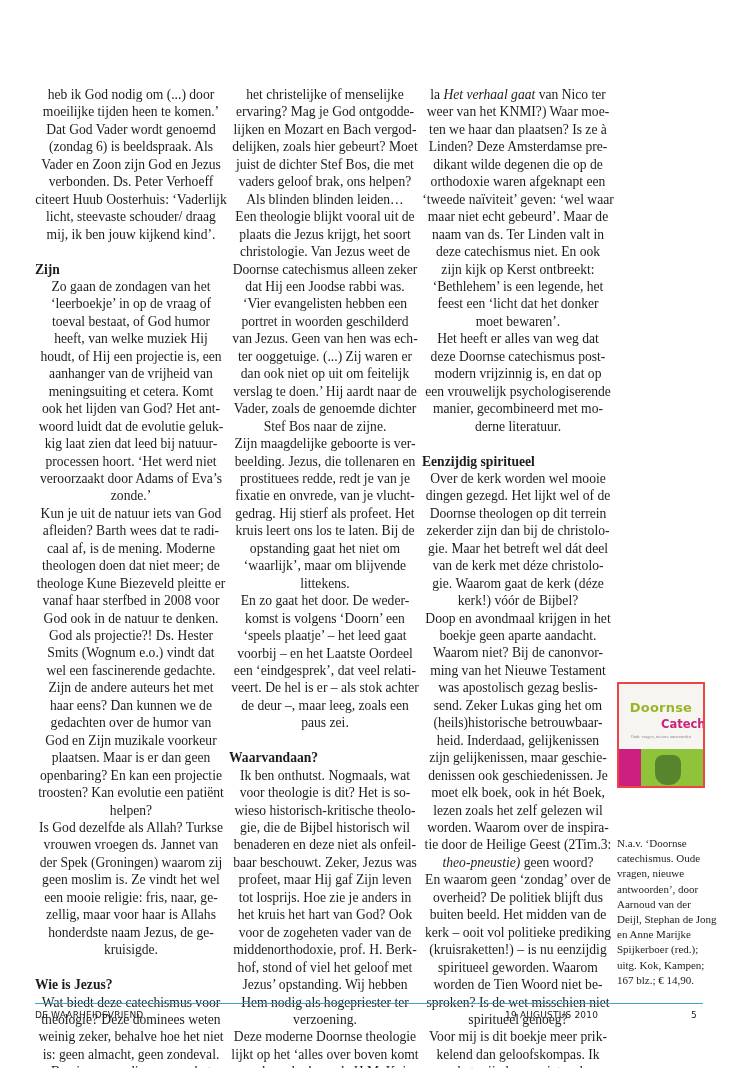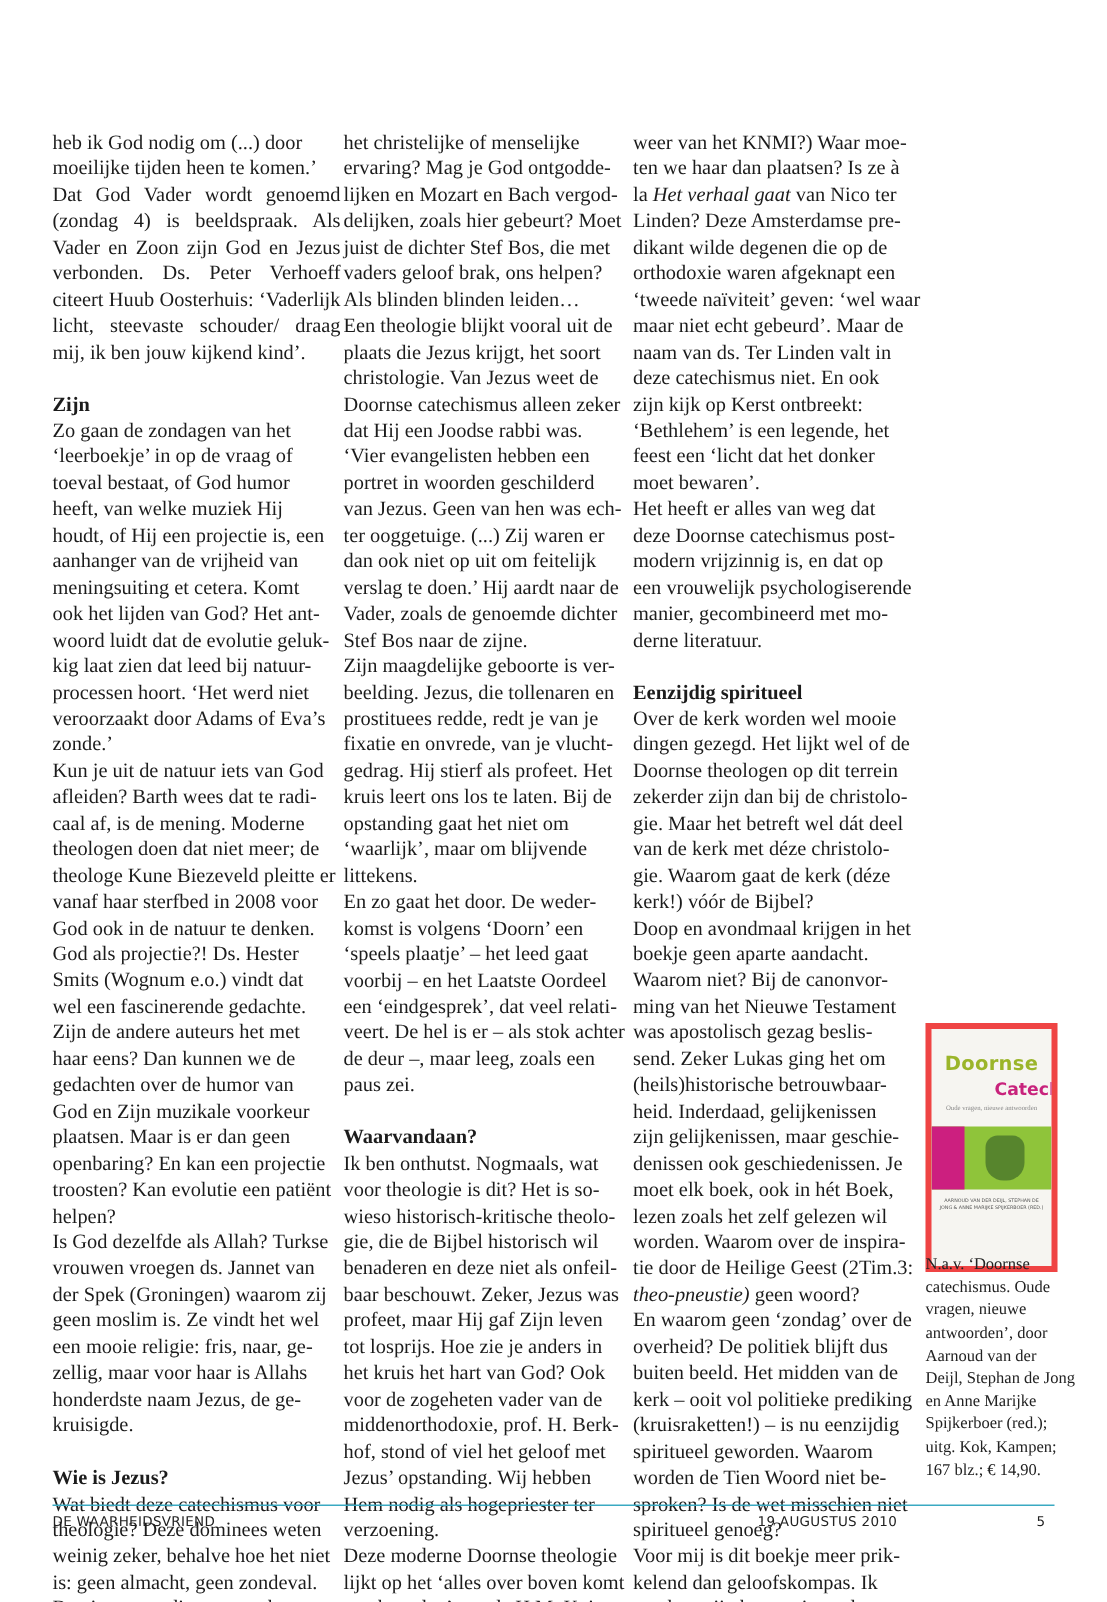--- a/index.html
+++ b/index.html
@@ -1,27 +1,27 @@
 <!DOCTYPE html>
 <html><head>
 <meta charset="utf-8">
 <style>
   html, body { margin: 0; padding: 0; background: #ffffff; }
   body { width: 738px; height: 1068px; position: relative; overflow: hidden; font-family: "DejaVu Serif", "Liberation Serif", serif; color: #1a1a1a; }
   .col { position: absolute; top: 86px; font-family: "Liberation Serif", serif; font-size: 13.6px; line-height: 17.45px; color: #1c1c1c; }
   .col1 { left: 35px; width: 192px; }
   .col2 { left: 229px; width: 192px; }
   .col3 { left: 422px; width: 192px; }
-  .col p { margin: 0; }
+  .col p { margin: 0; text-align: center; }
   .col .gap { height: 17.45px; }
   .col h3 { margin: 0; font-size: 13.6px; font-weight: bold; line-height: 17.45px; }
   .justify { text-align: justify; }
   em { font-style: italic; }
 
-  .cover { position: absolute; left: 617px; top: 682px; width: 88px; height: 166px; background: #f6f5f1; border: 4px solid #ef4444; box-sizing: border-box; overflow: hidden; }
+  .cover { position: absolute; left: 617px; top: 682px; width: 88px; height: 106px; background: #f6f5f1; border: 2px solid #ef4444; box-sizing: border-box; overflow: hidden; }
   .cover .t1 { position: absolute; top: 16px; left: 0; right: 0; text-align: center; font-family: "DejaVu Sans", sans-serif; font-weight: bold; font-size: 13px; color: #9bb52a; letter-spacing: 0.2px; }
   .cover .t2 { position: absolute; top: 33px; left: 0; right: 0; text-align: center; font-family: "DejaVu Sans", sans-serif; font-weight: bold; font-size: 11.5px; color: #c8237c; padding-left: 42px; }
   .cover .t3 { position: absolute; top: 50px; left: 0; right: 0; text-align: center; font-family: "Liberation Serif", serif; font-size: 4.5px; color: #888; }
   .cover .band { position: absolute; top: 65px; left: 0; right: 0; height: 42px; background: #8fc43a; }
   .cover .pink { position: absolute; top: 65px; left: 0; width: 22px; height: 42px; background: #cc1f7f; }
   .cover .hand { position: absolute; top: 71px; left: 36px; width: 26px; height: 30px; background: #4e7a2b; border-radius: 8px 8px 12px 12px; opacity: 0.85; }
   .cover .authors { position: absolute; top: 112px; left: 4px; right: 4px; text-align: center; font-family: "DejaVu Sans", sans-serif; font-size: 3.2px; line-height: 5px; color: #555; }
 
   .caption { position: absolute; left: 617px; top: 836px; width: 100px; font-family: "Liberation Serif", serif; font-size: 11px; line-height: 15.2px; color: #222; }
 
@@ -29,43 +29,43 @@
   .footer { position: absolute; top: 1010px; left: 35px; width: 668px; font-family: "DejaVu Sans", sans-serif; font-size: 9px; color: #222; letter-spacing: 0.2px; }
   .footer .pub { position: absolute; left: 0; }
   .footer .date { position: absolute; left: 470px; text-align: center; }
   .footer .page { position: absolute; right: 6px; }
 </style>
 </head>
 <body>
 
 <div class="col col1">
     <p><span>heb ik God nodig om (...) door</span><br><span>moeilijke tijden heen te komen.’</span><br></p>
-    <p class="justify">Dat God Vader wordt genoemd (zondag 4) is beeldspraak. Als Vader en Zoon zijn God en Jezus verbonden. Ds. Peter Verhoeff citeert Huub Oosterhuis: ‘Vaderlijk licht, steevaste schouder/ draag mij, ik ben jouw kijkend kind’.</p>
+    <p class="justify">Dat God Vader wordt genoemd (zondag 6) is beeldspraak. Als Vader en Zoon zijn God en Jezus verbonden. Ds. Peter Verhoeff citeert Huub Oosterhuis: ‘Vaderlijk licht, steevaste schouder/ draag mij, ik ben jouw kijkend kind’.</p>
     <div class="gap"></div>
     <h3>Zijn</h3>
     <p><span>Zo gaan de zondagen van het</span><br><span>‘leerboekje’ in op de vraag of</span><br><span>toeval bestaat, of God humor</span><br><span>heeft, van welke muziek Hij</span><br><span>houdt, of Hij een projectie is, een</span><br><span>aanhanger van de vrijheid van</span><br><span>meningsuiting et cetera. Komt</span><br><span>ook het lijden van God? Het ant-</span><br><span>woord luidt dat de evolutie geluk-</span><br><span>kig laat zien dat leed bij natuur-</span><br><span>processen hoort. ‘Het werd niet</span><br><span>veroorzaakt door Adams of Eva’s</span><br><span>zonde.’</span><br></p>
     <p><span>Kun je uit de natuur iets van God</span><br><span>afleiden? Barth wees dat te radi-</span><br><span>caal af, is de mening. Moderne</span><br><span>theologen doen dat niet meer; de</span><br><span>theologe Kune Biezeveld pleitte er</span><br><span>vanaf haar sterfbed in 2008 voor</span><br><span>God ook in de natuur te denken.</span><br><span>God als projectie?! Ds. Hester</span><br><span>Smits (Wognum e.o.) vindt dat</span><br><span>wel een fascinerende gedachte.</span><br><span>Zijn de andere auteurs het met</span><br><span>haar eens? Dan kunnen we de</span><br><span>gedachten over de humor van</span><br><span>God en Zijn muzikale voorkeur</span><br><span>plaatsen. Maar is er dan geen</span><br><span>openbaring? En kan een projectie</span><br><span>troosten? Kan evolutie een patiënt</span><br><span>helpen?</span><br></p>
     <p><span>Is God dezelfde als Allah? Turkse</span><br><span>vrouwen vroegen ds. Jannet van</span><br><span>der Spek (Groningen) waarom zij</span><br><span>geen moslim is. Ze vindt het wel</span><br><span>een mooie religie: fris, naar, ge-</span><br><span>zellig, maar voor haar is Allahs</span><br><span>honderdste naam Jezus, de ge-</span><br><span>kruisigde.</span><br></p>
     <div class="gap"></div>
     <h3>Wie is Jezus?</h3>
     <p><span>Wat biedt deze catechismus voor</span><br><span>theologie? Deze dominees weten</span><br><span>weinig zeker, behalve hoe het niet</span><br><span>is: geen almacht, geen zondeval.</span><br><span>Ben je zo een dienaar van het</span><br><br><br></p>
   </div>
 <div class="col col2">
     <p><span>het christelijke of menselijke</span><br><span>ervaring? Mag je God ontgodde-</span><br><span>lijken en Mozart en Bach vergod-</span><br><span>delijken, zoals hier gebeurt? Moet</span><br><span>juist de dichter Stef Bos, die met</span><br><span>vaders geloof brak, ons helpen?</span><br><span>Als blinden blinden leiden…</span><br></p>
     <p><span>Een theologie blijkt vooral uit de</span><br><span>plaats die Jezus krijgt, het soort</span><br><span>christologie. Van Jezus weet de</span><br><span>Doornse catechismus alleen zeker</span><br><span>dat Hij een Joodse rabbi was.</span><br><span>‘Vier evangelisten hebben een</span><br><span>portret in woorden geschilderd</span><br><span>van Jezus. Geen van hen was ech-</span><br><span>ter ooggetuige. (...) Zij waren er</span><br><span>dan ook niet op uit om feitelijk</span><br><span>verslag te doen.’ Hij aardt naar de</span><br><span>Vader, zoals de genoemde dichter</span><br><span>Stef Bos naar de zijne.</span><br></p>
     <p><span>Zijn maagdelijke geboorte is ver-</span><br><span>beelding. Jezus, die tollenaren en</span><br><span>prostituees redde, redt je van je</span><br><span>fixatie en onvrede, van je vlucht-</span><br><span>gedrag. Hij stierf als profeet. Het</span><br><span>kruis leert ons los te laten. Bij de</span><br><span>opstanding gaat het niet om</span><br><span>‘waarlijk’, maar om blijvende</span><br><span>littekens.</span><br></p>
     <p><span>En zo gaat het door. De weder-</span><br><span>komst is volgens ‘Doorn’ een</span><br><span>‘speels plaatje’ – het leed gaat</span><br><span>voorbij – en het Laatste Oordeel</span><br><span>een ‘eindgesprek’, dat veel relati-</span><br><span>veert. De hel is er – als stok achter</span><br><span>de deur –, maar leeg, zoals een</span><br><span>paus zei.</span><br></p>
     <div class="gap"></div>
     <h3>Waarvandaan?</h3>
     <p><span>Ik ben onthutst. Nogmaals, wat</span><br><span>voor theologie is dit? Het is so-</span><br><span>wieso historisch-kritische theolo-</span><br><span>gie, die de Bijbel historisch wil</span><br><span>benaderen en deze niet als onfeil-</span><br><span>baar beschouwt. Zeker, Jezus was</span><br><span>profeet, maar Hij gaf Zijn leven</span><br><span>tot losprijs. Hoe zie je anders in</span><br><span>het kruis het hart van God? Ook</span><br><span>voor de zogeheten vader van de</span><br><span>middenorthodoxie, prof. H. Berk-</span><br><span>hof, stond of viel het geloof met</span><br><span>Jezus’ opstanding. Wij hebben</span><br><span>Hem nodig als hogepriester ter</span><br><span>verzoening.</span><br></p>
     <p><span>Deze moderne Doornse theologie</span><br><span>lijkt op het ‘alles over boven komt</span><br><span>van beneden’ van de H.M. Kui-</span><br><br><br></p>
   </div>
 <div class="col col3">
+    <p><span>la </span><em>Het verhaal gaat</em><span> van Nico ter</span></p>
     <p><span>weer van het KNMI?) Waar moe-</span><br><span>ten we haar dan plaatsen? Is ze à</span><br></p>
-    <p><span>la </span><em>Het verhaal gaat</em><span> van Nico ter</span></p>
     <p><span>Linden? Deze Amsterdamse pre-</span><br><span>dikant wilde degenen die op de</span><br><span>orthodoxie waren afgeknapt een</span><br><span>‘tweede naïviteit’ geven: ‘wel waar</span><br><span>maar niet echt gebeurd’. Maar de</span><br><span>naam van ds. Ter Linden valt in</span><br><span>deze catechismus niet. En ook</span><br><span>zijn kijk op Kerst ontbreekt:</span><br><span>‘Bethlehem’ is een legende, het</span><br><span>feest een ‘licht dat het donker</span><br><span>moet bewaren’.</span><br></p>
     <p><span>Het heeft er alles van weg dat</span><br><span>deze Doornse catechismus post-</span><br><span>modern vrijzinnig is, en dat op</span><br><span>een vrouwelijk psychologiserende</span><br><span>manier, gecombineerd met mo-</span><br><span>derne literatuur.</span><br></p>
     <div class="gap"></div>
     <h3>Eenzijdig spiritueel</h3>
     <p><span>Over de kerk worden wel mooie</span><br><span>dingen gezegd. Het lijkt wel of de</span><br><span>Doornse theologen op dit terrein</span><br><span>zekerder zijn dan bij de christolo-</span><br><span>gie. Maar het betreft wel dát deel</span><br><span>van de kerk met déze christolo-</span><br><span>gie. Waarom gaat de kerk (déze</span><br><span>kerk!) vóór de Bijbel?</span><br></p>
     <p><span>Doop en avondmaal krijgen in het</span><br><span>boekje geen aparte aandacht.</span><br><span>Waarom niet? Bij de canonvor-</span><br><span>ming van het Nieuwe Testament</span><br><span>was apostolisch gezag beslis-</span><br><span>send. Zeker Lukas ging het om</span><br><span>(heils)historische betrouwbaar-</span><br><span>heid. Inderdaad, gelijkenissen</span><br><span>zijn gelijkenissen, maar geschie-</span><br><span>denissen ook geschiedenissen. Je</span><br><span>moet elk boek, ook in hét Boek,</span><br><span>lezen zoals het zelf gelezen wil</span><br><span>worden. Waarom over de inspira-</span><br><span>tie door de Heilige Geest (2Tim.3:</span><br></p>
     <p><span></span><em>theo-pneustie)</em><span> geen woord?</span></p>
     <p><span>En waarom geen ‘zondag’ over de</span><br><span>overheid? De politiek blijft dus</span><br><span>buiten beeld. Het midden van de</span><br><span>kerk – ooit vol politieke prediking</span><br><span>(kruisraketten!) – is nu eenzijdig</span><br><span>spiritueel geworden. Waarom</span><br><span>worden de Tien Woord niet be-</span><br><span>sproken? Is de wet misschien niet</span><br><span>spiritueel genoeg?</span><br></p>
     <p><span>Voor mij is dit boekje meer prik-</span><br><span>kelend dan geloofskompas. Ik</span><br><span>zou het mijn buren niet cadeau</span><br><br></p>
   </div>

